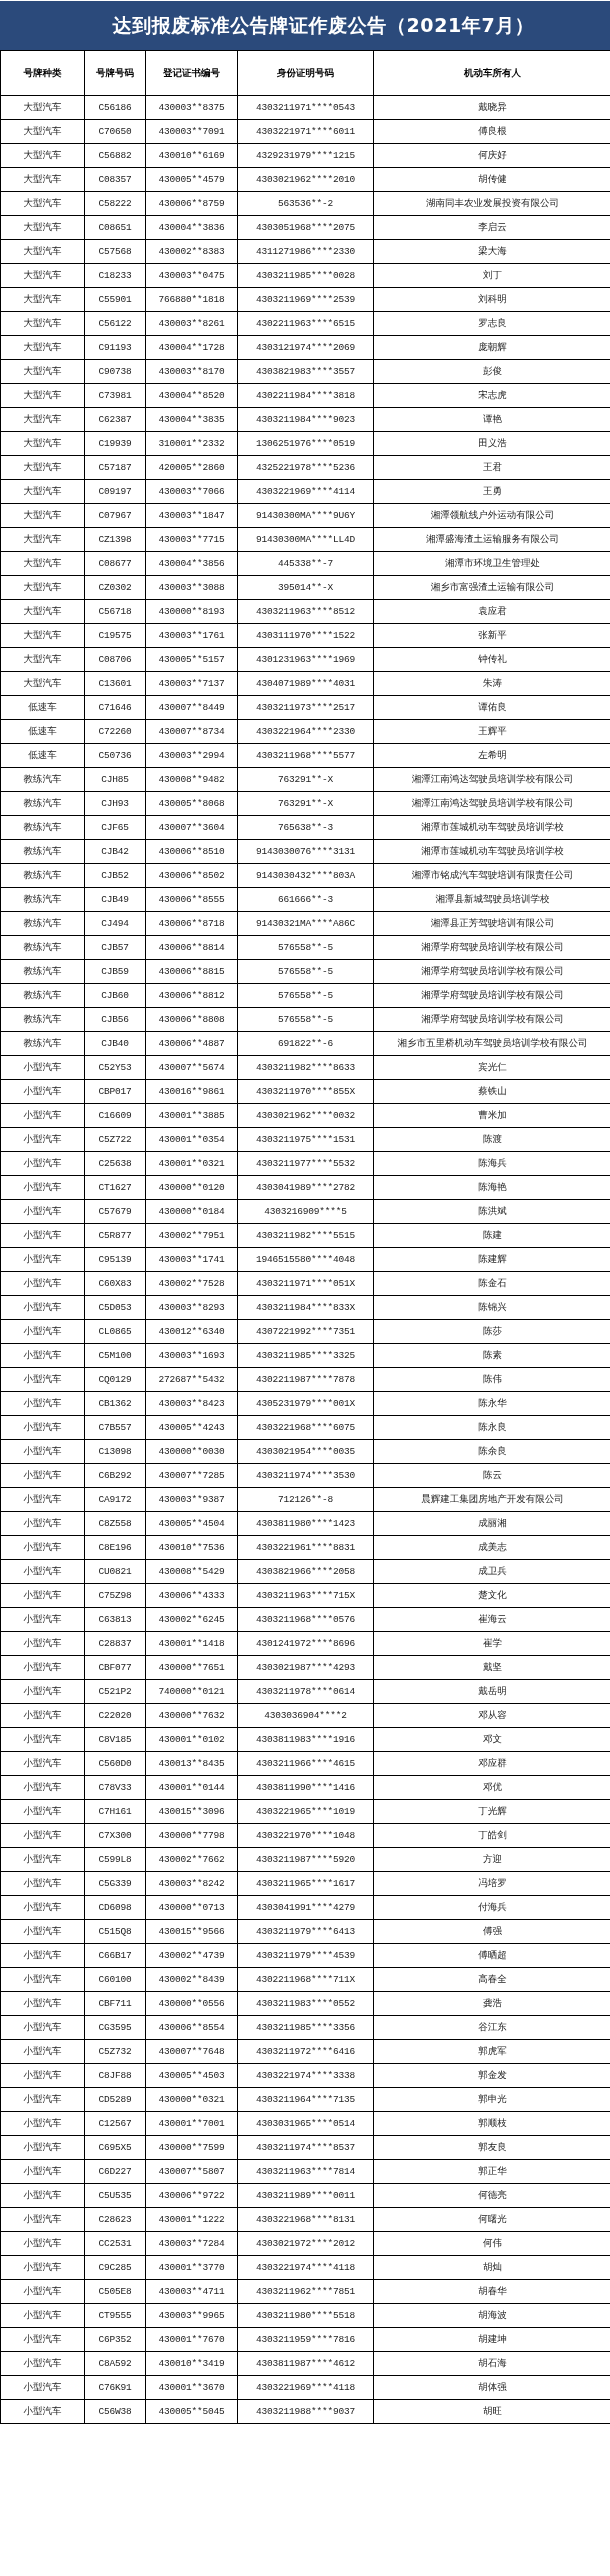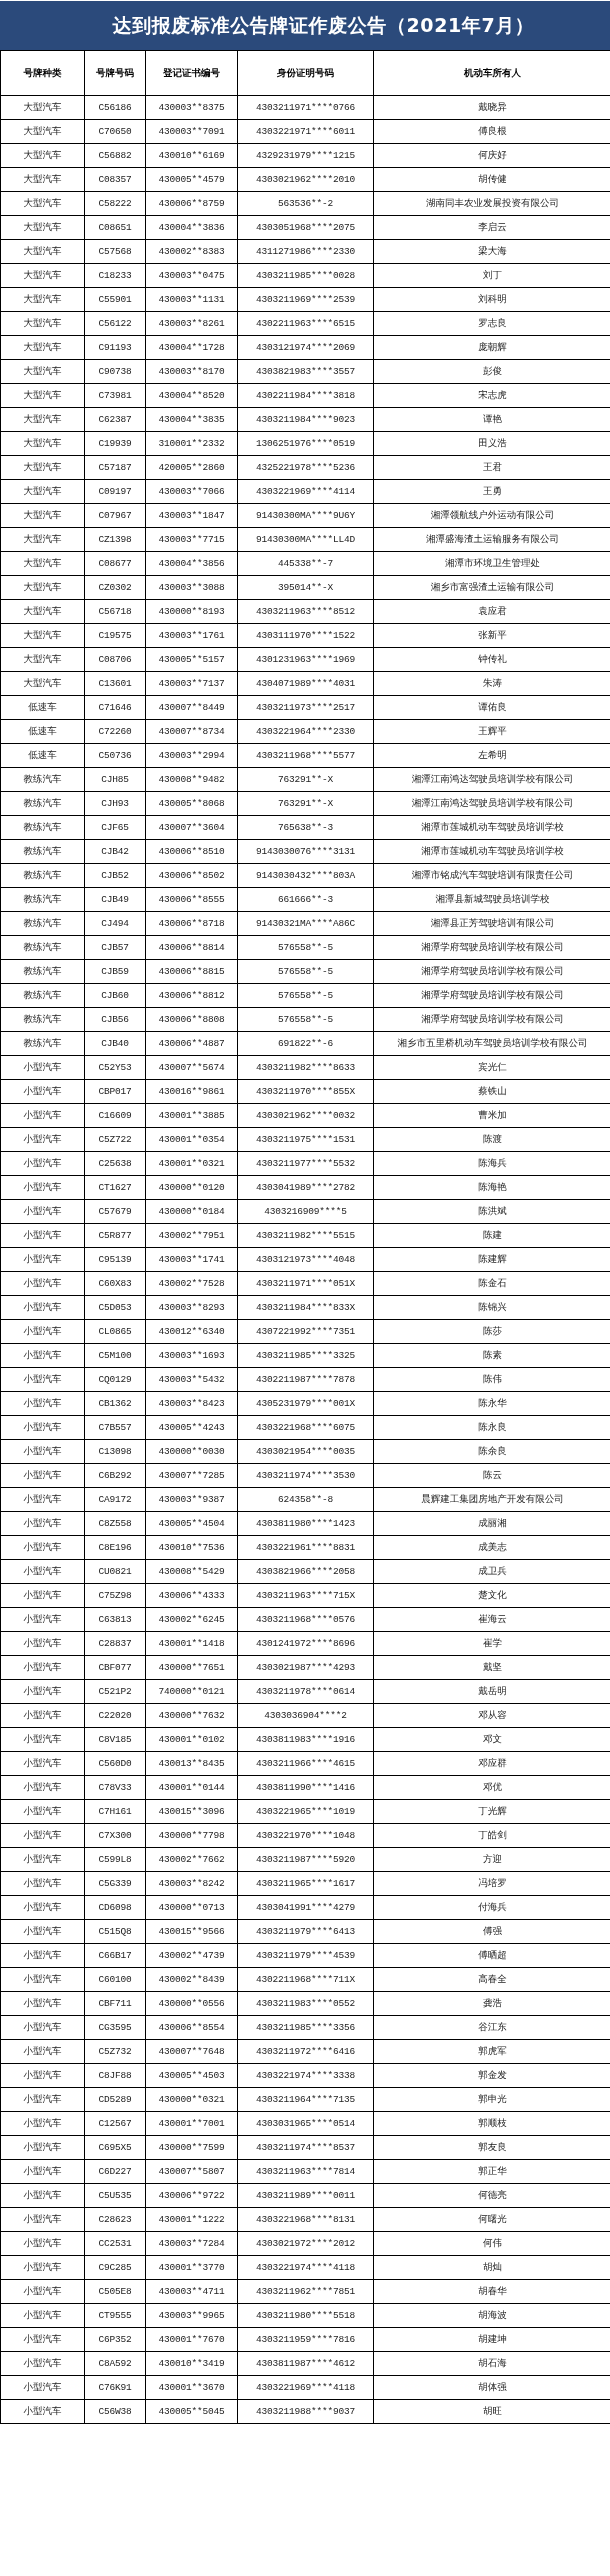--- a/index.html
+++ b/index.html
@@ -48,21 +48,21 @@
       <th>登记证书编号</th>
       <th>身份证明号码</th>
       <th>机动车所有人</th>
     </tr>
   </thead>
   <tbody id="tbody">
       <tr>
         <td>大型汽车</td>
         <td class="mono">C56186</td>
         <td class="mono">430003**8375</td>
-        <td class="mono">4303211971****0766</td>
+        <td class="mono">4303211971****0543</td>
         <td class="owner">戴晓异</td>
       </tr>
       <tr>
         <td>大型汽车</td>
         <td class="mono">C70650</td>
         <td class="mono">430003**7091</td>
         <td class="mono">4303221971****6011</td>
         <td class="owner">傅良根</td>
       </tr>
       <tr>
@@ -103,21 +103,21 @@
       <tr>
         <td>大型汽车</td>
         <td class="mono">C18233</td>
         <td class="mono">430003**0475</td>
         <td class="mono">4303211985****0028</td>
         <td class="owner">刘丁</td>
       </tr>
       <tr>
         <td>大型汽车</td>
         <td class="mono">C55901</td>
-        <td class="mono">430003**1131</td>
+        <td class="mono">766880**1818</td>
         <td class="mono">4303211969****2539</td>
         <td class="owner">刘科明</td>
       </tr>
       <tr>
         <td>大型汽车</td>
         <td class="mono">C56122</td>
         <td class="mono">430003**8261</td>
         <td class="mono">4302211963****6515</td>
         <td class="owner">罗志良</td>
       </tr>
@@ -384,21 +384,21 @@
         <td>小型汽车</td>
         <td class="mono">C5R877</td>
         <td class="mono">430002**7951</td>
         <td class="mono">4303211982****5515</td>
         <td class="owner">陈建</td>
       </tr>
       <tr>
         <td>小型汽车</td>
         <td class="mono">C95139</td>
         <td class="mono">430003**1741</td>
-        <td class="mono">4303121973****4048</td>
+        <td class="mono">1946515580****4048</td>
         <td class="owner">陈建辉</td>
       </tr>
       <tr>
         <td>小型汽车</td>
         <td class="mono">C60X83</td>
         <td class="mono">430002**7528</td>
         <td class="mono">4303211971****051X</td>
         <td class="owner">陈金石</td>
       </tr>
       <tr>
@@ -418,21 +418,21 @@
       <tr>
         <td>小型汽车</td>
         <td class="mono">C5M100</td>
         <td class="mono">430003**1693</td>
         <td class="mono">4303211985****3325</td>
         <td class="owner">陈素</td>
       </tr>
       <tr>
         <td>小型汽车</td>
         <td class="mono">CQ0129</td>
-        <td class="mono">430003**5432</td>
+        <td class="mono">272687**5432</td>
         <td class="mono">4302211987****7878</td>
         <td class="owner">陈伟</td>
       </tr>
       <tr>
         <td>小型汽车</td>
         <td class="mono">CB1362</td>
         <td class="mono">430003**8423</td>
         <td class="mono">4305231979****001X</td>
         <td class="owner">陈永华</td>
       </tr>
@@ -454,21 +454,21 @@
         <td>小型汽车</td>
         <td class="mono">C6B292</td>
         <td class="mono">430007**7285</td>
         <td class="mono">4303211974****3530</td>
         <td class="owner">陈云</td>
       </tr>
       <tr>
         <td>小型汽车</td>
         <td class="mono">CA9172</td>
         <td class="mono">430003**9387</td>
-        <td class="mono">624358**-8</td>
+        <td class="mono">712126**-8</td>
         <td class="owner">晨辉建工集团房地产开发有限公司</td>
       </tr>
       <tr>
         <td>小型汽车</td>
         <td class="mono">C8Z558</td>
         <td class="mono">430005**4504</td>
         <td class="mono">4303811980****1423</td>
         <td class="owner">成丽湘</td>
       </tr>
       <tr>

